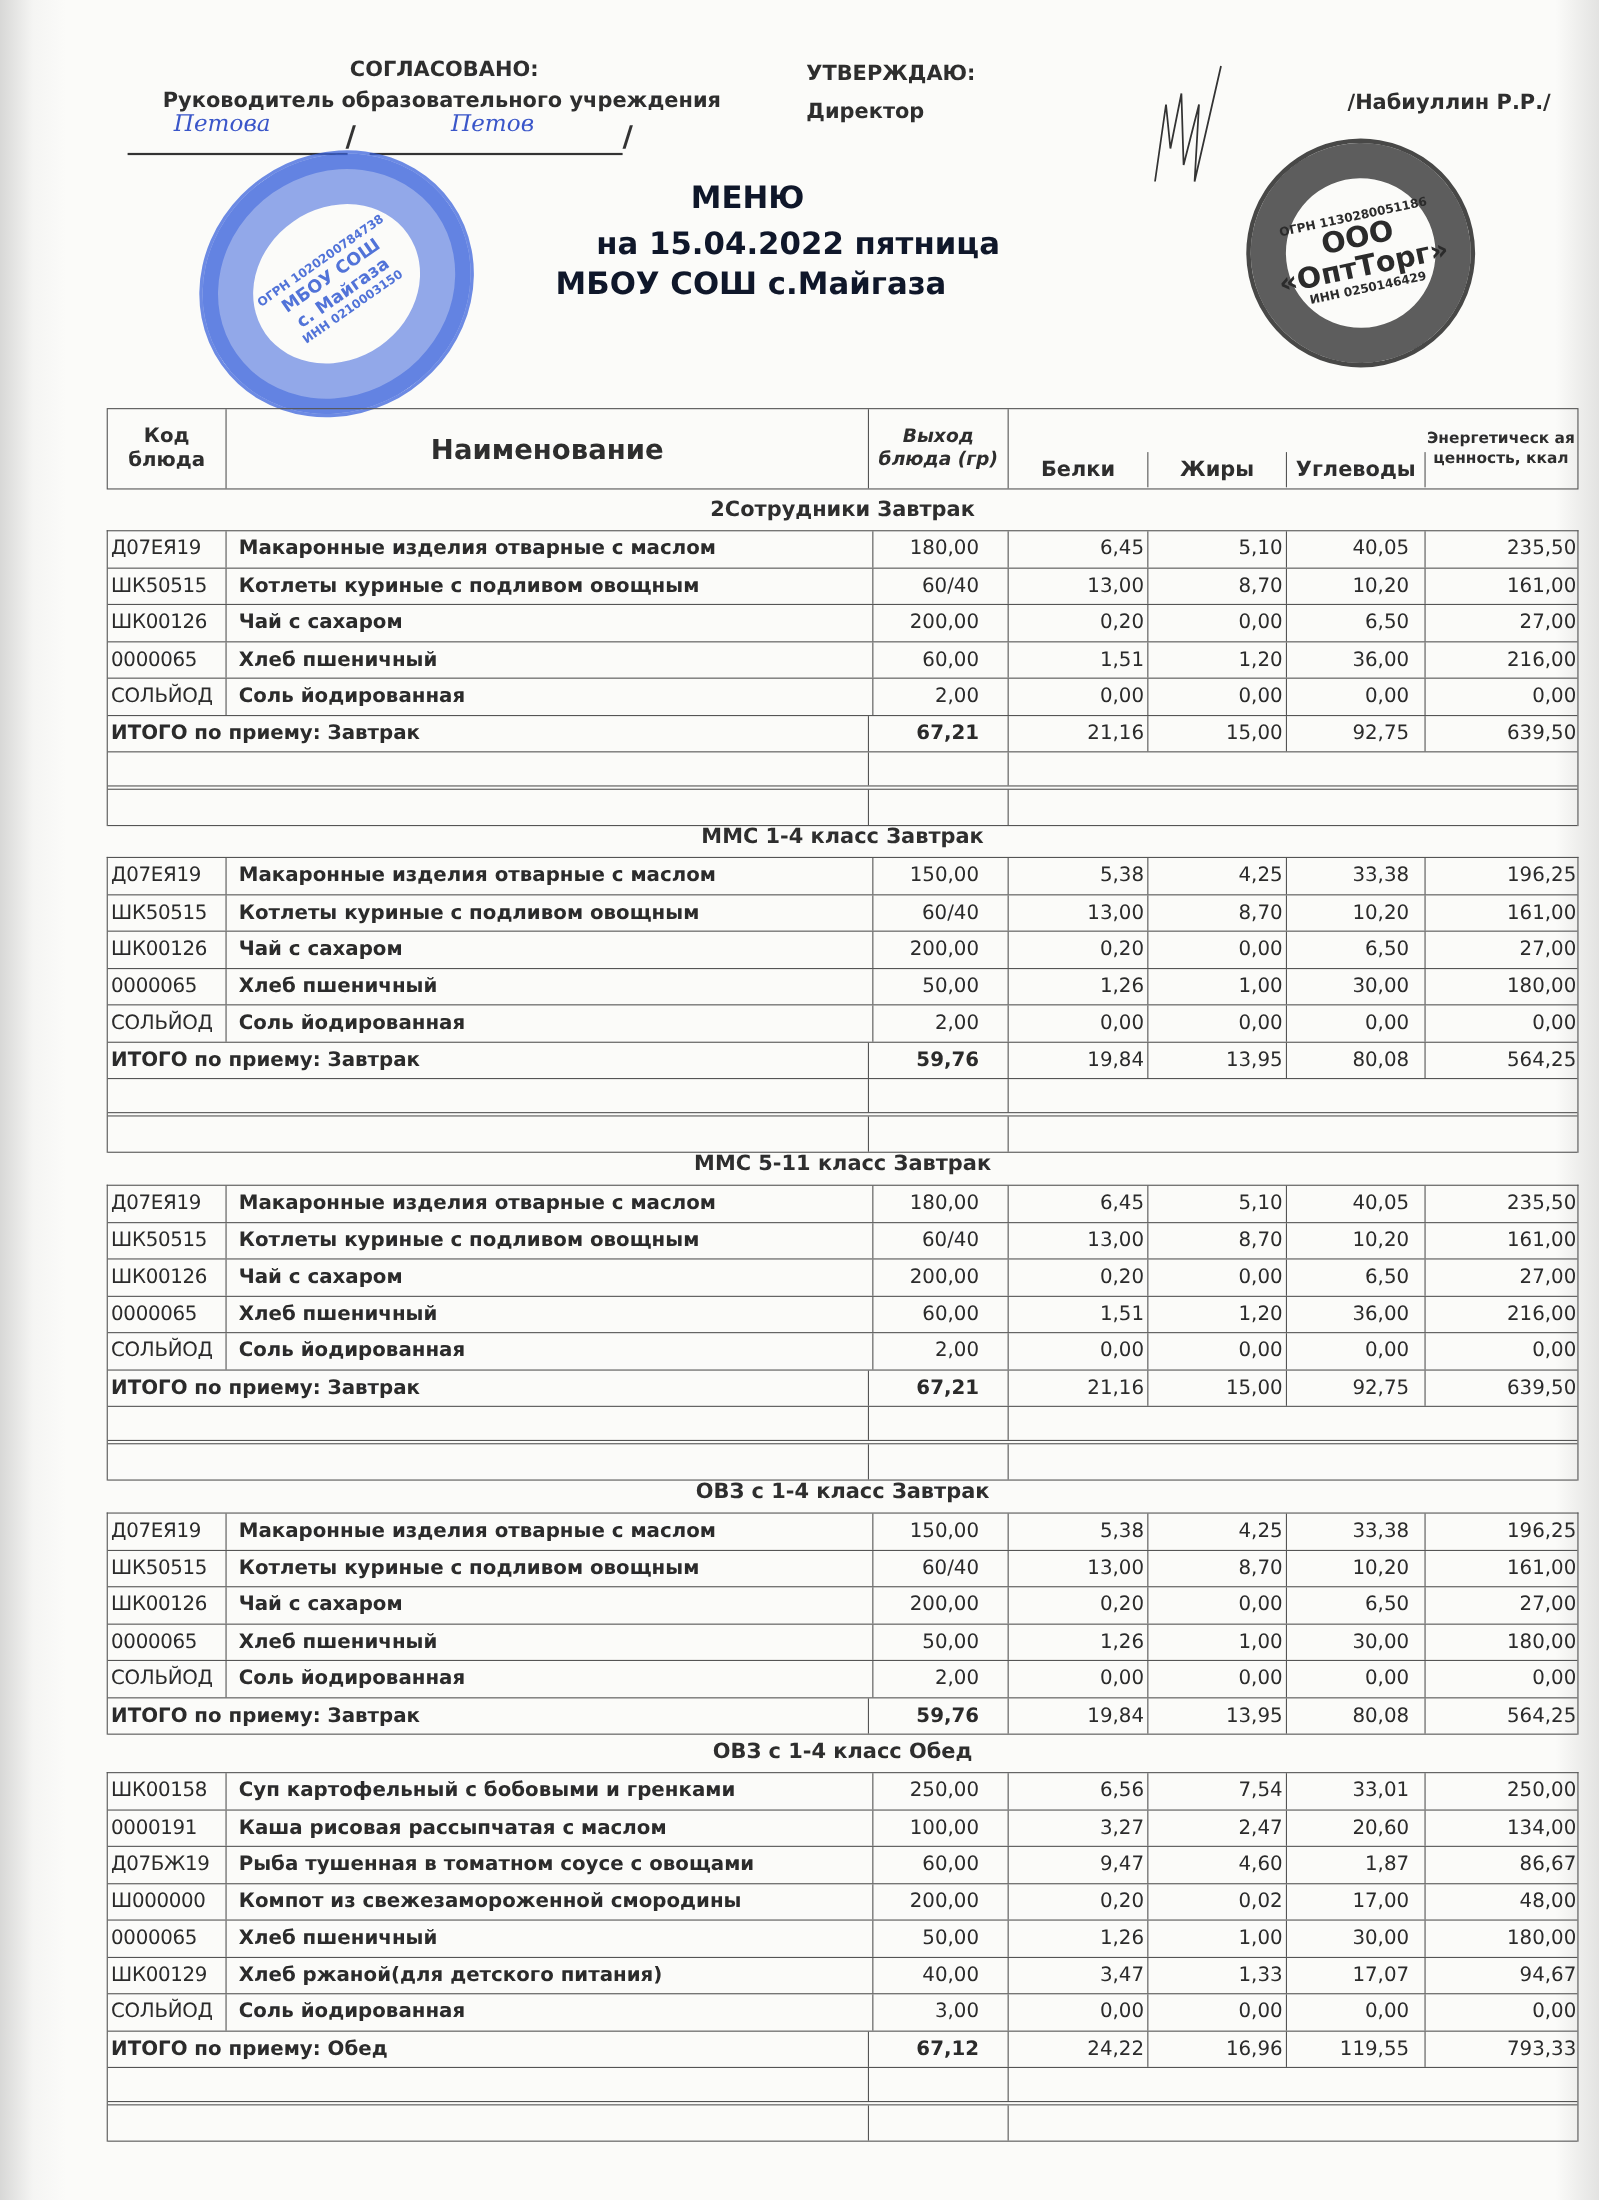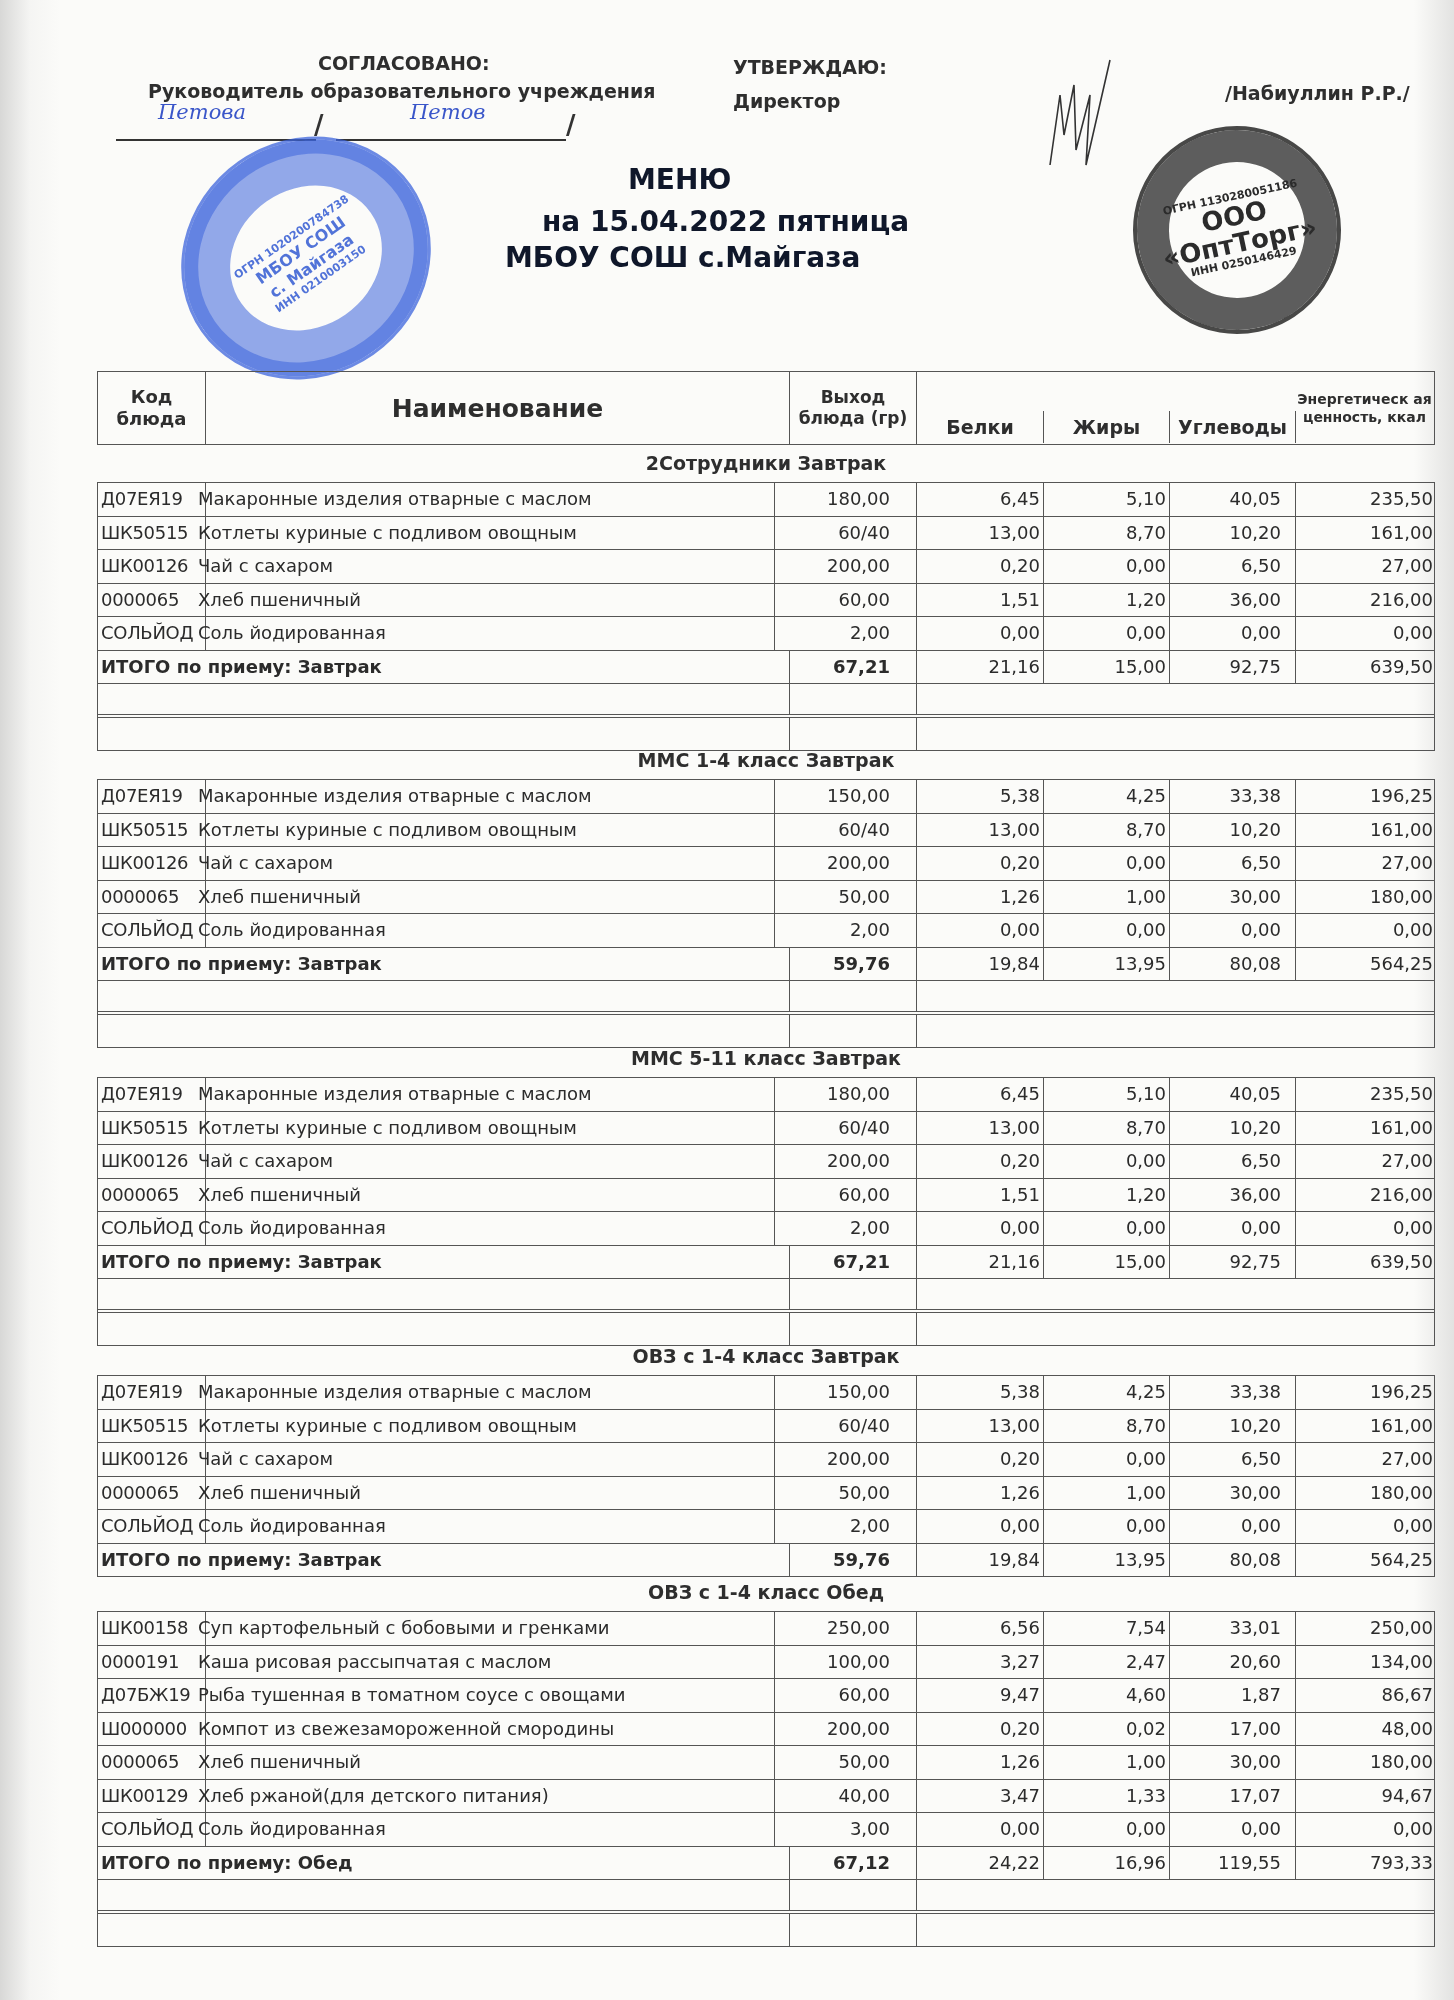--- a/index.html
+++ b/index.html
@@ -53,40 +53,40 @@
     color: #2b2b2b; font-weight: bold; font-size: 26px; line-height: 1.05;
     transform: rotate(-12deg);
   }
   .stamp small { display: block; font-size: 11px; font-weight: bold; }
 
   
   .tbl { position: absolute; left: 97px; width: 1338px; }
   .row { position: relative; height: 33.5px; border-bottom: 1.5px solid #555; box-sizing: border-box; }
   .row .c { position: absolute; top: 0; height: 100%; box-sizing: border-box; font-size: 18px; line-height: 32px; white-space: nowrap; overflow: hidden; }
   .c.code { left: 0; width: 108px; padding-left: 3px; border-right: 1.5px solid #555; letter-spacing: -0.3px; }
-  .c.name { left: 93px; width: 584px; padding-left: 7px; border-right: 1.5px solid #555; }
+  .c.name { left: 112px; width: 584px; padding-left: 7px; border-right: 1.5px solid #555; font-weight: bold; }
   .c.out { left: 692px; width: 127px; text-align: right; padding-right: 26px; border-right: 1.5px solid #555; }
   .c.b { left: 819px; width: 127px; text-align: right; padding-right: 3px; border-right: 1.5px solid #555; }
   .c.z { left: 946px; width: 126px; text-align: right; padding-right: 3px; border-right: 1.5px solid #555; }
   .c.u { left: 1072px; width: 126px; text-align: right; padding-right: 14px; border-right: 1.5px solid #555; }
   .c.e { left: 1198px; width: 140px; text-align: right; padding-right: 3px; }
   .row.total .c.label { left: 0; width: 692px; padding-left: 3px; font-weight: bold; border-right: 1.5px solid #555; }
   .row.total .c.out { font-weight: bold; }
   .row.empty .c.left { left: 0; width: 692px; border-right: 1.5px solid #555; }
   .row.empty .c.mid { left: 692px; width: 127px; border-right: 1.5px solid #555; }
   .row.empty.dbl { border-bottom: 4px double #555; }
   .tbl-box { border: 1.5px solid #555; border-bottom: none; box-sizing: border-box; }
   .sec-title { position: absolute; left: 97px; width: 1338px; text-align: center; font-weight: bold; font-size: 19px; color: #2e2e2e; }
 
   
   #head { position: absolute; left: 97px; top: 371px; width: 1338px; height: 74px; border: 1.5px solid #555; box-sizing: border-box; }
   #head .h { position: absolute; top: 0; height: 100%; box-sizing: border-box; display: flex; align-items: center; justify-content: center; text-align: center; font-weight: bold; color: #2e2e2e; }
   #h-code { left: 0; width: 108px; font-size: 18px; line-height: 22px; border-right: 1.5px solid #555; }
   #h-name { left: 108px; width: 584px; font-size: 25px; border-right: 1.5px solid #555; }
-  #h-out { left: 692px; width: 127px; font-size: 17px; line-height: 21px; border-right: 1.5px solid #555; }
+  #h-out { left: 692px; width: 127px; font-size: 17px; line-height: 21px; border-right: 1.5px solid #555; font-style: italic; }
   #h-nutr { left: 819px; width: 379px; height: 39px !important; font-size: 20px; border-right: 1.5px solid #555; border-bottom: 1.5px solid #555; }
   .h.sub { top: 39px !important; height: 32px !important; font-size: 19px; }
   #h-b { left: 819px; width: 127px; border-right: 1.5px solid #555; }
   #h-z { left: 946px; width: 126px; border-right: 1.5px solid #555; }
   #h-u { left: 1072px; width: 126px; border-right: 1.5px solid #555; }
   #h-e { left: 1198px; width: 137px; font-size: 14px; line-height: 18px; }
 </style>
 </head>
 <body>
 

